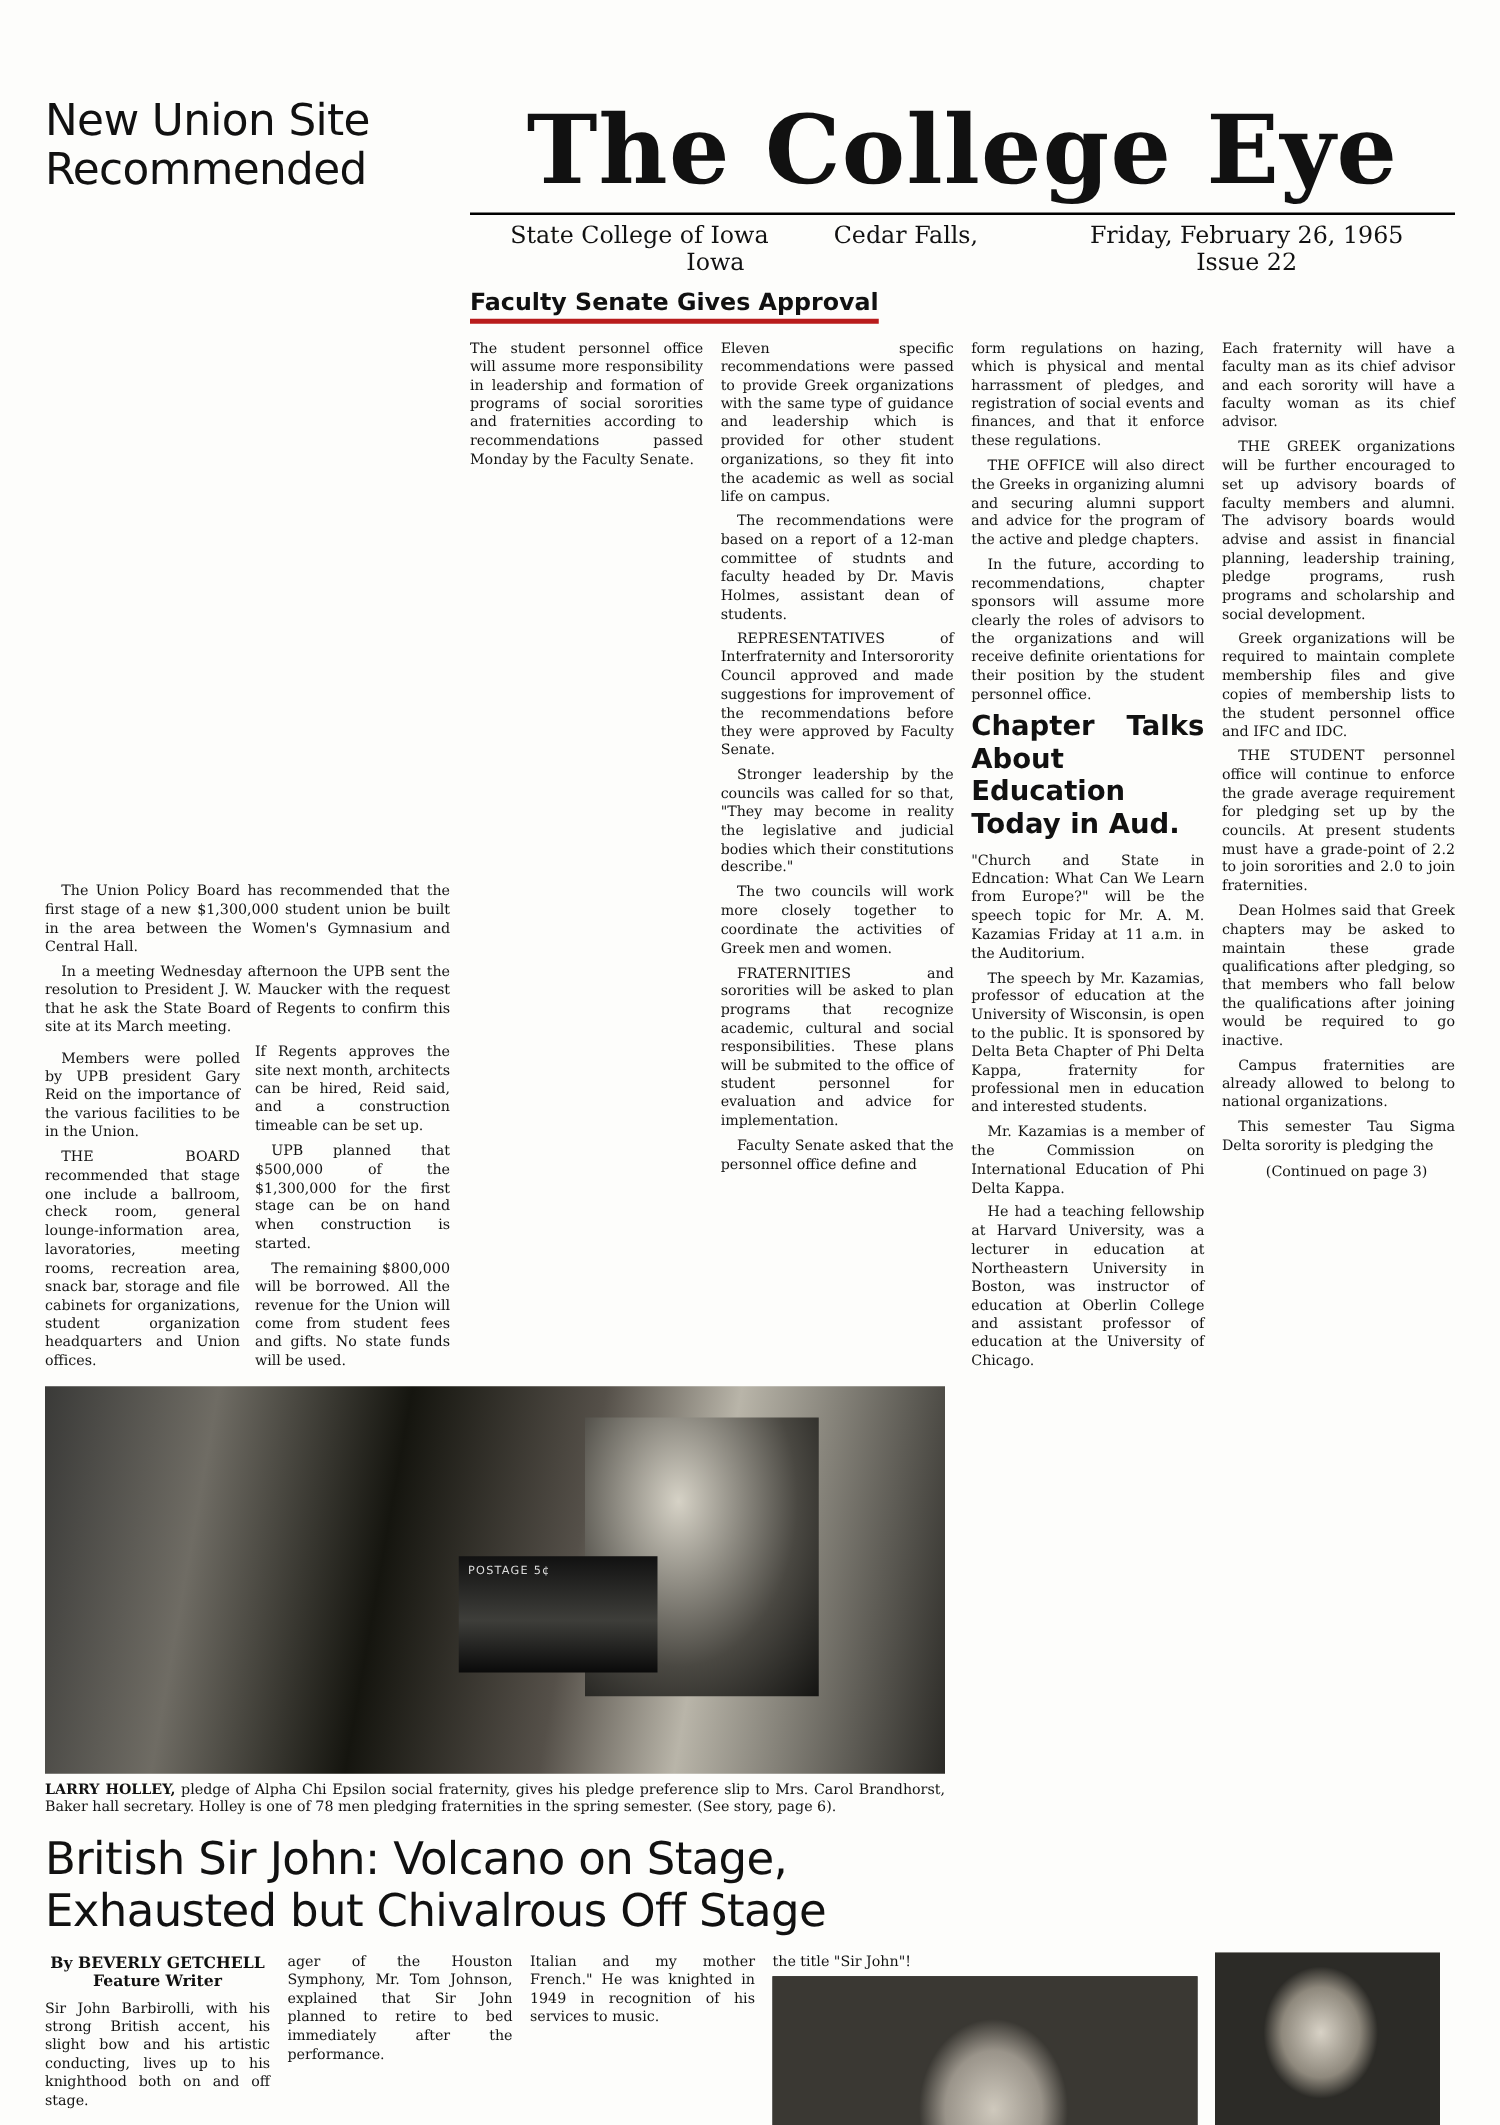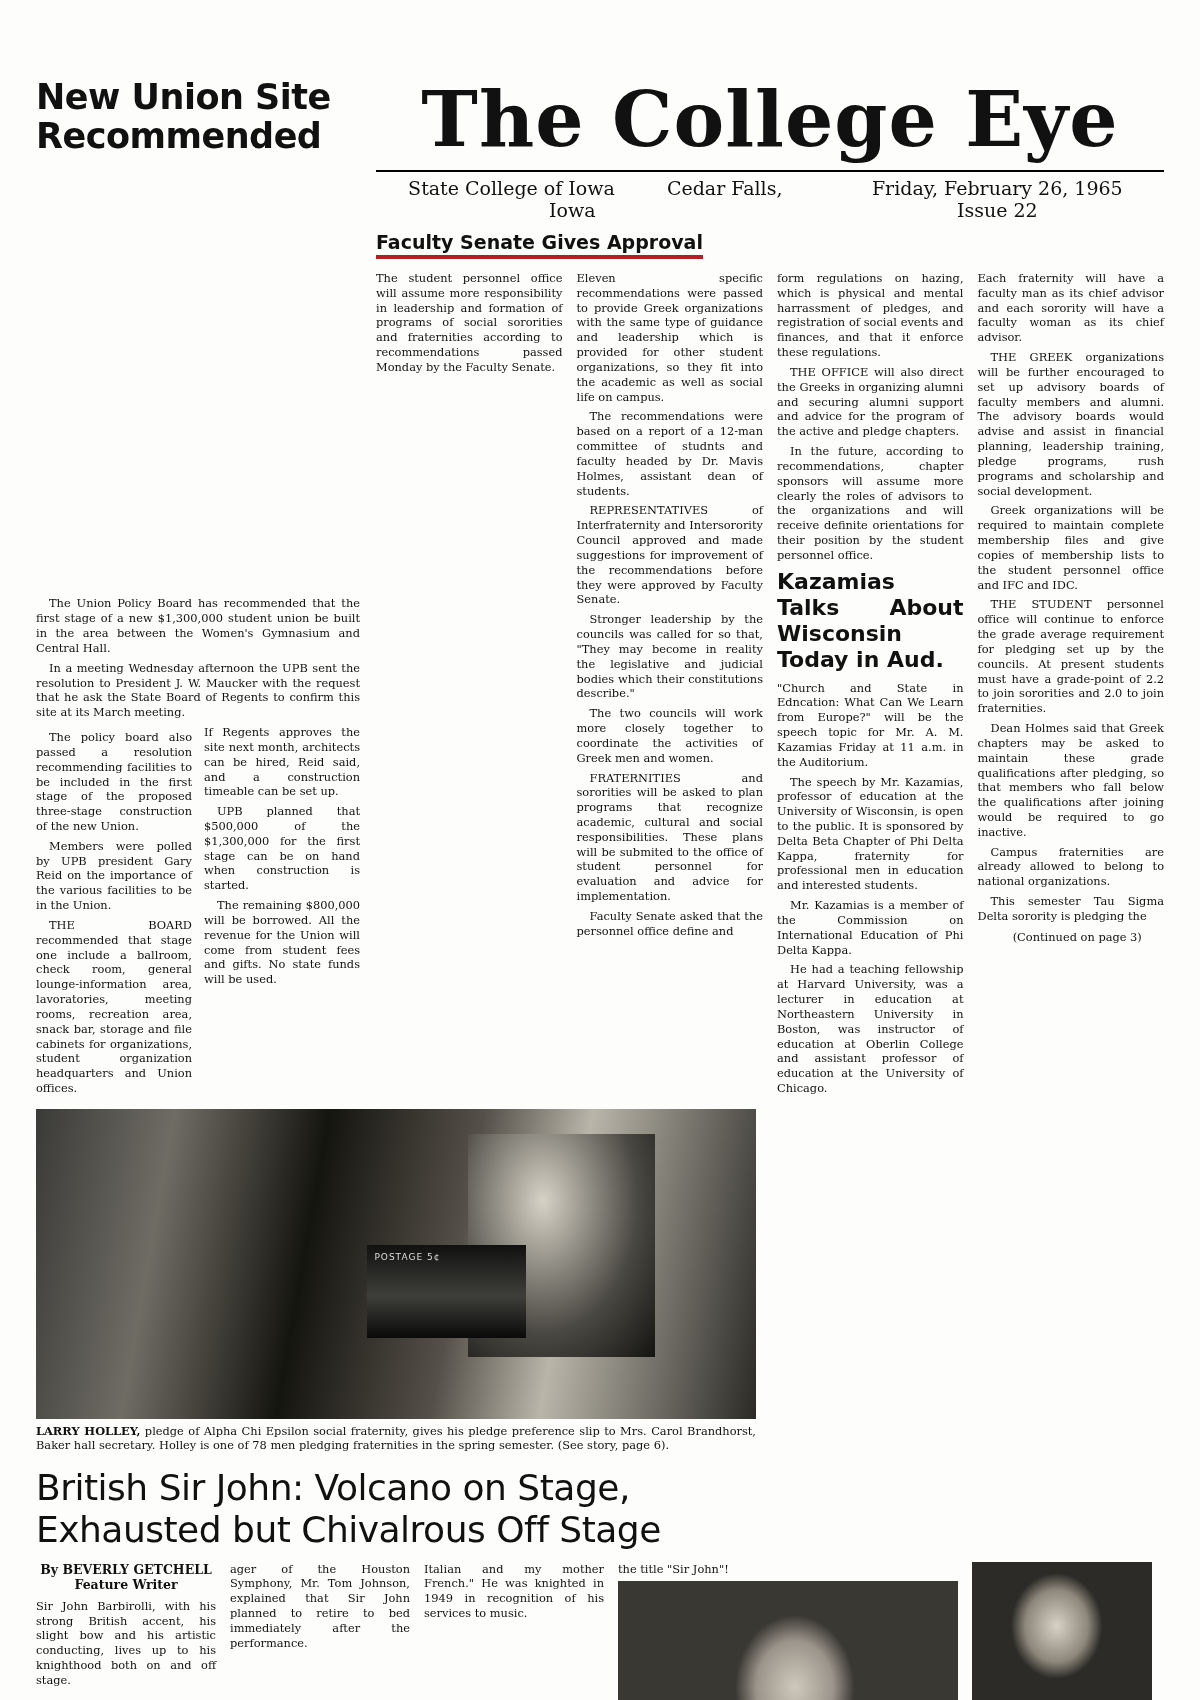--- a/index.html
+++ b/index.html
@@ -27,21 +27,21 @@
     display:flex;
     align-items:flex-start;
   }
   .mh-left{
     width:340px;
     padding-right:18px;
     box-sizing:border-box;
   }
   .mh-left h1{
     font-family:"DejaVu Sans", sans-serif;
-    font-weight:bold;
+    font-weight:normal;
     font-size:35px;
     line-height:1.12;
     margin:0 0 10px 0;
     letter-spacing:-0.5px;
   }
   .mh-right{
     flex:1;
     text-align:center;
   }
   .nameplate{
@@ -226,21 +226,20 @@
     <div class="topzone">
 
       <div class="leftcol">
         <div class="news">
           <p>The Union Policy Board has recommended that the first stage of a new $1,300,000 student union be built in the area between the Women's Gymnasium and Central Hall.</p>
           <p>In a meeting Wednesday afternoon the UPB sent the resolution to President J. W. Maucker with the request that he ask the State Board of Regents to confirm this site at its March meeting.</p>
         </div>
         <div class="two">
           <div class="news">
             <p class="noind"></p>
-            <p>The policy board also passed a resolution recommending facilities to be included in the first stage of the proposed three-stage construction of the new Union.</p>
             <p>Members were polled by UPB president Gary Reid on the importance of the various facilities to be in the Union.</p>
             <p>THE BOARD recommended that stage one include a ballroom, check room, general lounge-information area, lavoratories, meeting rooms, recreation area, snack bar, storage and file cabinets for organizations, student organization headquarters and Union offices.</p>
           </div>
           <div class="news">
             <p class="noind">If Regents approves the site next month, architects can be hired, Reid said, and a construction timeable can be set up.</p>
             <p>UPB planned that $500,000 of the $1,300,000 for the first stage can be on hand when construction is started.</p>
             <p>The remaining $800,000 will be borrowed. All the revenue for the Union will come from student fees and gifts. No state funds will be used.</p>
           </div>
         </div>
       </div>
@@ -257,21 +256,21 @@
             <p>REPRESENTATIVES of Interfraternity and Intersorority Council approved and made suggestions for improvement of the recommendations before they were approved by Faculty Senate.</p>
             <p>Stronger leadership by the councils was called for so that, "They may become in reality the legislative and judicial bodies which their constitutions describe."</p>
             <p>The two councils will work more closely together to coordinate the activities of Greek men and women.</p>
             <p>FRATERNITIES and sororities will be asked to plan programs that recognize academic, cultural and social responsibilities. These plans will be submited to the office of student personnel for evaluation and advice for implementation.</p>
             <p>Faculty Senate asked that the personnel office define and</p>
           </div>
           <div class="news">
             <p class="noind">form regulations on hazing, which is physical and mental harrassment of pledges, and registration of social events and finances, and that it enforce these regulations.</p>
             <p>THE OFFICE will also direct the Greeks in organizing alumni and securing alumni support and advice for the program of the active and pledge chapters.</p>
             <p>In the future, according to recommendations, chapter sponsors will assume more clearly the roles of advisors to the organizations and will receive definite orientations for their position by the student personnel office.</p>
-            <div class="secondhead">Kazamias Talks About Wisconsin Today in Aud.</div>
+            <div class="secondhead">Chapter Talks About Education Today in Aud.</div>
             <p class="noind">"Church and State in Edncation: What Can We Learn from Europe?" will be the speech topic for Mr. A. M. Kazamias Friday at 11 a.m. in the Auditorium.</p>
             <p>The speech by Mr. Kazamias, professor of education at the University of Wisconsin, is open to the public. It is sponsored by Delta Beta Chapter of Phi Delta Kappa, fraternity for professional men in education and interested students.</p>
             <p>Mr. Kazamias is a member of the Commission on International Education of Phi Delta Kappa.</p>
             <p>He had a teaching fellowship at Harvard University, was a lecturer in education at Northeastern University in Boston, was instructor of education at Oberlin College and assistant professor of education at the University of Chicago.</p>
           </div>
           <div class="news">
             <p class="noind">Each fraternity will have a faculty man as its chief advisor and each sorority will have a faculty woman as its chief advisor.</p>
             <p>THE GREEK organizations will be further encouraged to set up advisory boards of faculty members and alumni. The advisory boards would advise and assist in financial planning, leadership training, pledge programs, rush programs and scholarship and social development.</p>
             <p>Greek organizations will be required to maintain complete membership files and give copies of membership lists to the student personnel office and IFC and IDC.</p>
             <p>THE STUDENT personnel office will continue to enforce the grade average requirement for pledging set up by the councils. At present students must have a grade-point of 2.2 to join sororities and 2.0 to join fraternities.</p>

